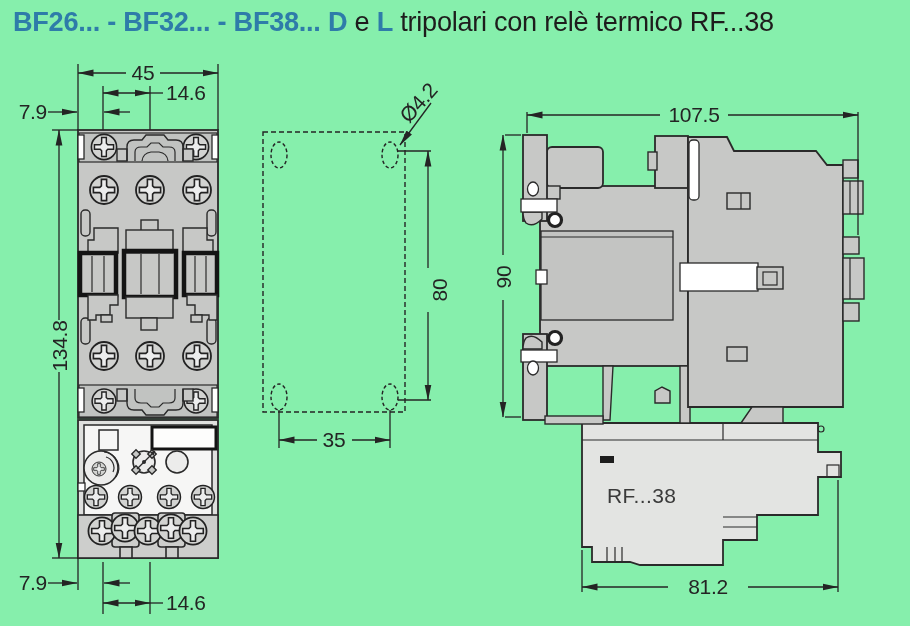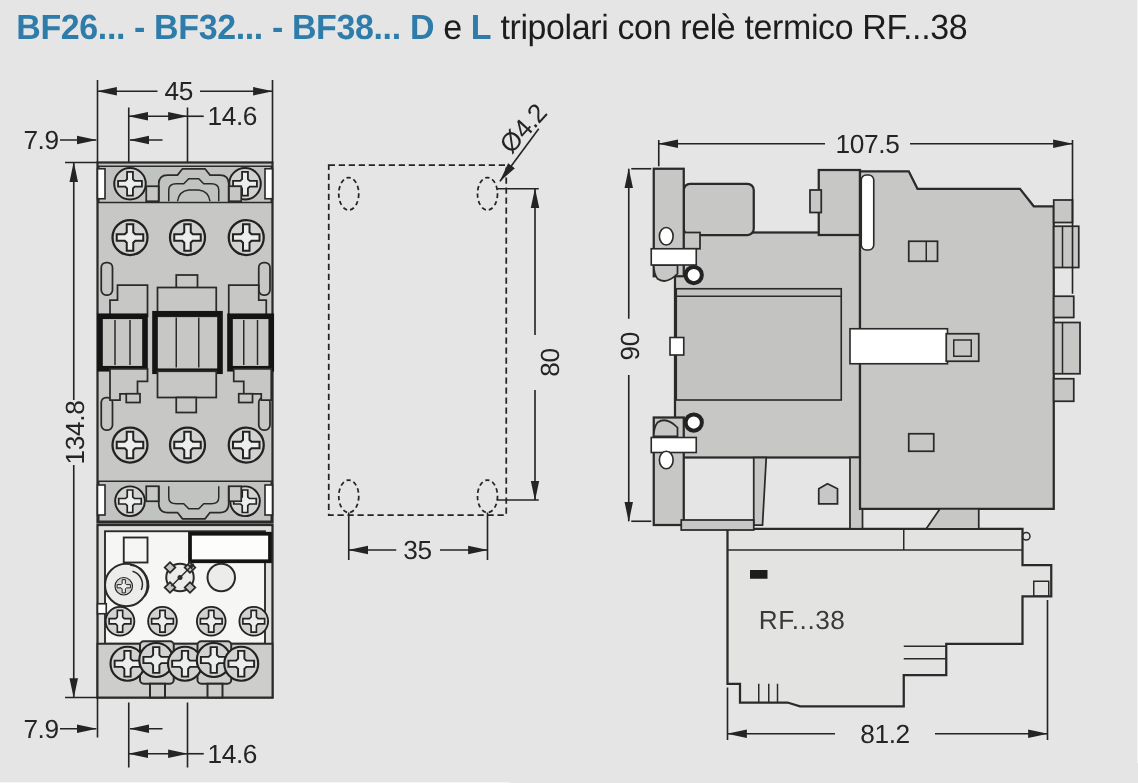--- a/index.html
+++ b/index.html
@@ -1,16 +1,16 @@
 <!DOCTYPE html>
 <html><head>
 <meta charset="utf-8">
 <style>
   html,body { margin:0; padding:0; background:#ffffff; }
-  .page { position:relative; width:910px; height:626px; background:#e5e5e5; overflow:hidden;
+  .page { position:relative; width:910px; height:626px; background:#86efac; overflow:hidden;
           font-family:"Liberation Sans", sans-serif; }
   .title { position:absolute; left:13px; top:6px; font-size:28px; white-space:nowrap;
            transform:scaleX(.97); transform-origin:left center; letter-spacing:-0.3px; }
   .title span { margin-right:0.27em; }
   .t-blue { color:#2E7CA9; font-weight:700; }
   .t-blk  { color:#1e1c1c; font-weight:400; }
   svg.draw { position:absolute; left:0; top:0; }
 
   .o   { fill:#c7c8c6; stroke:#2a2a2a; stroke-width:1.8; }
   .o2  { fill:#c7c8c6; stroke:#2a2a2a; stroke-width:1.4; }

